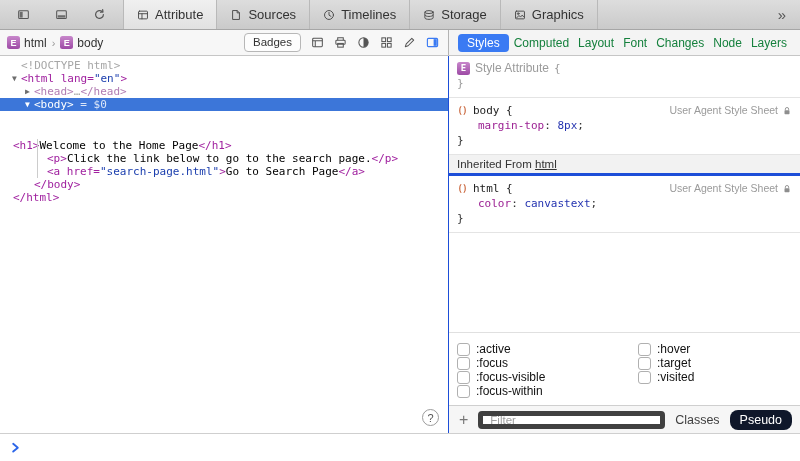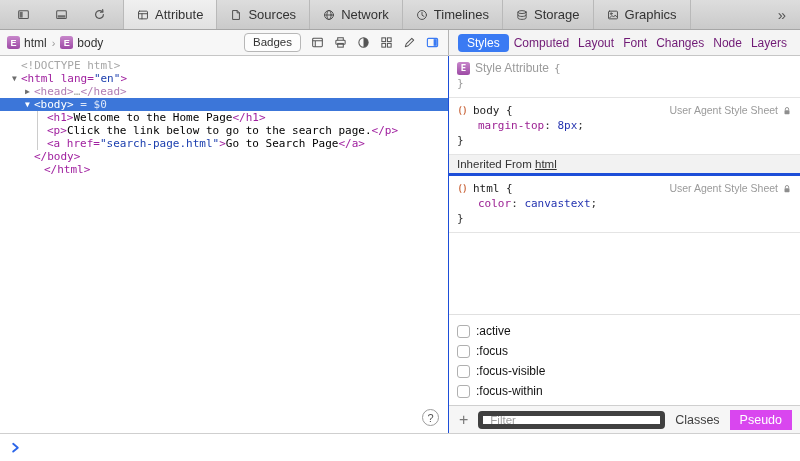--- a/index.html
+++ b/index.html
@@ -24,21 +24,21 @@
   
   .row2{flex:0 0 26px;height:26px;display:flex;border-bottom:1px solid #c6c6c6;background:#f4f4f4}
   .row2-left{flex:0 0 449px;width:449px;display:flex;align-items:center;border-right:1px solid #b3b3b3;background:#f7f7f7}
   .breadcrumb{display:flex;align-items:center;gap:4px;padding-left:7px}
   .ebadge{width:13px;height:13px;border-radius:2.5px;background:linear-gradient(#c887cb,#9d4aa5);color:#fff;font-size:9px;font-weight:bold;display:inline-flex;align-items:center;justify-content:center;flex:0 0 13px}
   .crumb{display:inline-flex;align-items:center;gap:4px;font-size:12px;color:#333}
   .crumb-sep{color:#9a9a9a;font-size:11px;padding:0 1px}
   .nav-icons{margin-left:auto;display:flex;align-items:center;gap:10px;padding-right:9px}
   .pill{border:1px solid #b7b7b7;border-radius:4px;background:#fdfdfd;font-size:11.5px;color:#333;padding:1px 8px;line-height:1.3}
   .row2-right{flex:1;display:flex;align-items:center;justify-content:space-between;padding:0 9px;background:#f4f4f4}
-  .stab{font-size:12px;color:#701a75;padding:2px 4px;border-radius:4px;white-space:nowrap}
+  .stab{font-size:12px;color:#15803d;padding:2px 4px;border-radius:4px;white-space:nowrap}
   .stab.active{background:#3a7af3;color:#fff;padding:2px 9px}
 
   
   .main{flex:1;min-height:0;display:flex}
 
   
   .dom-panel{flex:0 0 449px;width:449px;border-right:1px solid #1d4ed8;background:#fff;position:relative;overflow:hidden;padding-top:3px;font-family:"DejaVu Sans Mono","Liberation Mono",monospace;font-size:11px}
   .dl{position:relative;height:13px;line-height:13px;white-space:pre}
   .dl .arrow{display:inline-block;width:13px;text-align:center;font-size:8px;color:#6e6e6e;vertical-align:top;line-height:13px}
   .dl.sel{background:#3c76d9}
@@ -69,31 +69,31 @@
   .lock svg{width:10px;height:10px}
   .prop{padding-left:21px}
   .pname{color:#9b1f92}
   .pval{color:#2433b0}
   .pcolon,.psemi{color:#333}
   .rclose{color:#333}
   .inherited{background:#f2f2f2;border-bottom:3px solid #1d4ed8;padding:3px 8px;font-size:11.5px;color:#333;font-family:"Liberation Sans",sans-serif}
   .ilink{text-decoration:underline;cursor:default}
 
   .pseudo{border-top:1px solid #e0e0e0;display:flex;padding:9px 8px 7px;font-family:"Liberation Sans",sans-serif}
-  .pcol{width:181px;display:flex;flex-direction:column;gap:6px}
+  .pcol{width:181px;display:flex;flex-direction:column;}
   .pcol:last-child{flex:1}
   .prow{display:flex;align-items:center;gap:6px;font-size:12px;color:#111}
   .pcheck{appearance:none;-webkit-appearance:none;width:13px;height:13px;border:1px solid #b0b0b0;border-radius:3px;background:#fff;margin:0;flex:0 0 13px}
 
   .bottom-bar{flex:0 0 28px;background:#f6f6f6;border-top:1px solid #cfcfcf;display:flex;align-items:center;gap:8px;padding:0 8px}
   .add{background:none;border:none;font-size:16px;color:#777;line-height:1;padding:0 2px}
   .filter{flex:1;min-width:0;height:18px;border:5px solid #404040;border-radius:4px;font-size:11.5px;padding:0 7px;color:#333;background:#fff;font-family:"Liberation Sans",sans-serif}
   .filter::placeholder{color:#9f9f9f}
   .classes{background:none;border:none;font-size:12.5px;color:#404040;padding:0 2px;font-family:Liberation Sans, sans-serif}
-  .pseudo-btn{background:#d946ef;color:#fff;border:none;border-radius:0;font-size:12.5px;padding:3px 10px;font-family:"Liberation Sans",sans-serif}
+  .pseudo-btn{background:#0f172a;color:#fff;border:none;border-radius:8px;font-size:12.5px;padding:3px 10px;font-family:"Liberation Sans",sans-serif}
 
   
   .console-bar{flex:0 0 28px;border-top:1px solid #cfcfcf;background:#fff;display:flex;align-items:center;padding-left:9px}
   .console-bar .icon svg{width:13px;height:13px}
 </style>
 </head>
 <body>
 
 <div class="app">
 
@@ -141,32 +141,20 @@
         <div class="tab">
           <span class="icon">
             <svg viewBox="0 0 14 14">
               <g stroke="#4a4a4a" stroke-width="1.1" fill="none" stroke-linecap="round" stroke-linejoin="round">
                 <path d="M3.5 1.8h4.8l2.7 2.7v7.7H3.5z"></path>
                 <path d="M8.3 1.8v2.7H11"></path>
               </g>
             </svg>
           </span>
           <span class="tab-label">Sources</span>
-        </div>
-        <div class="tab">
-          <span class="icon">
-            <svg viewBox="0 0 14 14">
-              <g stroke="#4a4a4a" stroke-width="1.1" fill="none" stroke-linecap="round" stroke-linejoin="round">
-                <circle cx="7" cy="7" r="5.2"></circle>
-                <path d="M1.8 7h10.4"></path>
-                <ellipse cx="7" cy="7" rx="2.4" ry="5.2"></ellipse>
-              </g>
-            </svg>
-          </span>
-          <span class="tab-label">Network</span>
         </div>
         <div class="tab">
           <span class="icon">
             <svg viewBox="0 0 14 14">
               <g stroke="#4a4a4a" stroke-width="1.1" fill="none" stroke-linecap="round" stroke-linejoin="round">
                 <circle cx="7" cy="7" r="5.2"></circle>
                 <path d="M7 4v3.2l2.3 1.4"></path>
               </g>
             </svg>
           </span>
@@ -287,25 +275,25 @@
   </div>
 
   <div class="main">
 
     <div class="dom-panel">
       <div id="dom-tree">
           <div class="dl" style="padding-left: 8px;"><span class="arrow"></span><span class="tok t-dim">&lt;!DOCTYPE html&gt;</span></div>
           <div class="dl" style="padding-left: 8px;"><span class="arrow">▼</span><span class="tok t-tag">&lt;html</span><span class="tok t-attr"> lang=</span><span class="tok t-val">"en"</span><span class="tok t-tag">&gt;</span></div>
           <div class="dl" style="padding-left: 21px;"><span class="arrow">▶</span><span class="tok t-tagdim">&lt;head&gt;</span><span class="tok t-dim">…</span><span class="tok t-tagdim">&lt;/head&gt;</span></div>
           <div class="dl sel" style="padding-left: 21px;"><span class="arrow">▼</span><span class="tok t-tag">&lt;body&gt;</span><span class="tok t-meta"> = $0</span></div>
-          <div class="dl guide" style="padding-left: 34px;"><span class="arrow"></span><span class="tok t-tag">&lt;h1&gt;</span><span class="tok t-text">Welcome to the Home Page</span><span class="tok t-tag">&lt;/h1&gt;</span></div>
+          <div class="dl guide" style=" margin-top: 28px;"><span class="arrow"></span><span class="tok t-tag">&lt;h1&gt;</span><span class="tok t-text">Welcome to the Home Page</span><span class="tok t-tag">&lt;/h1&gt;</span></div>
           <div class="dl guide" style="padding-left: 34px;"><span class="arrow"></span><span class="tok t-tag">&lt;p&gt;</span><span class="tok t-text">Click the link below to go to the search page.</span><span class="tok t-tag">&lt;/p&gt;</span></div>
           <div class="dl guide" style="padding-left: 34px;"><span class="arrow"></span><span class="tok t-tag">&lt;a</span><span class="tok t-attr"> href=</span><span class="tok t-val">"search-page.html"</span><span class="tok t-tag">&gt;</span><span class="tok t-text">Go to Search Page</span><span class="tok t-tag">&lt;/a&gt;</span></div>
           <div class="dl" style="padding-left: 21px;"><span class="arrow"></span><span class="tok t-tag">&lt;/body&gt;</span></div>
-          <div class="dl" style=" margin-left: 31px;"><span class="arrow"></span><span class="tok t-tag">&lt;/html&gt;</span></div>
+          <div class="dl" style=""><span class="arrow"></span><span class="tok t-tag">&lt;/html&gt;</span></div>
         </div>
       <button class="help">?</button>
     </div>
 
     <div class="styles-panel">
       <div class="sections" id="style-sections">
           <div class="sec sec-sa">
             <div class="sa-line">
               <span class="ebadge">E</span>
               <span class="sa-title">Style Attribute</span>
@@ -373,20 +361,34 @@
             </label>
             <label class="prow">
               <input class="pcheck" type="checkbox" style="">
               <span class="plabel">:focus-visible</span>
             </label>
             <label class="prow">
               <input class="pcheck" type="checkbox" style="">
               <span class="plabel">:focus-within</span>
             </label>
           </div>
+          <div class="pcol">
+            <label class="prow">
+              <input class="pcheck" type="checkbox" style="">
+              <span class="plabel">:hover</span>
+            </label>
+            <label class="prow">
+              <input class="pcheck" type="checkbox" style="">
+              <span class="plabel">:target</span>
+            </label>
+            <label class="prow">
+              <input class="pcheck" type="checkbox" style="">
+              <span class="plabel">:visited</span>
+            </label>
+          </div>
         </div>
       <div class="bottom-bar">
         <button class="add">+</button>
         <input class="filter" placeholder="Filter" style="">
         <button class="classes">Classes</button>
         <button class="pseudo-btn">Pseudo</button>
       </div>
     </div>
 
   </div>

